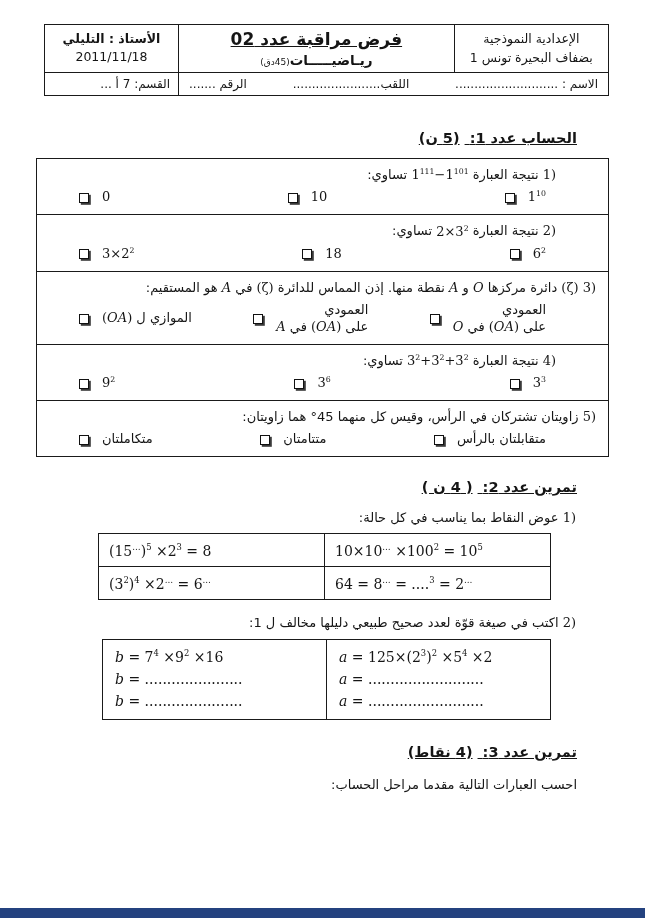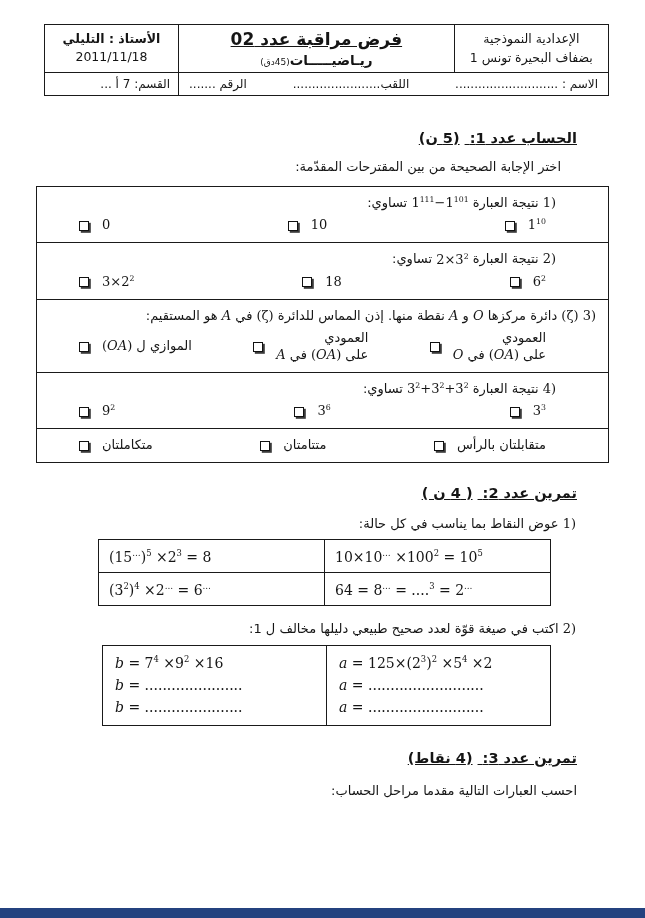--- a/index.html
+++ b/index.html
@@ -104,21 +104,20 @@
         </td>
         <td class="hdr-class">القسم: 7 أ ...</td>
       </tr>
     </tbody>
   </table>
 
   <div class="ex-head eh1">
     <span>الحساب عدد 1:</span>
     <span class="pts">(5 ن)</span>
   </div>
-  <div class="instr1">اختر الإجابة الصحيحة من بين المقترحات المقدّمة:</div>
 
   <div class="mcq">
 
     <div class="mcq-block">
       <div class="mcq-q"><span class="m" dir="ltr">1)</span> نتيجة العبارة <span class="m" dir="ltr">1<sup>111</sup>−1<sup>101</sup></span> تساوي:</div>
       <div class="mcq-opts">
         <div class="opt">
           <span class="opt-label"><span class="m" dir="ltr">1<sup>10</sup></span></span>
           <span class="cbx"></span>
         </div>
@@ -181,20 +180,21 @@
           <span class="cbx"></span>
         </div>
         <div class="opt">
           <span class="opt-label"><span class="m" dir="ltr">9<sup>2</sup></span></span>
           <span class="cbx"></span>
         </div>
       </div>
     </div>
 
     <div class="mcq-block tight">
+      <div class="mcq-q"><span class="m" dir="ltr">5)</span> زاويتان تشتركان في الرأس، وقيس كل منهما 45° هما زاويتان:</div>
       <div class="mcq-opts">
         <div class="opt">
           <span class="opt-label">متقابلتان بالرأس</span>
           <span class="cbx"></span>
         </div>
         <div class="opt">
           <span class="opt-label">متتامتان</span>
           <span class="cbx"></span>
         </div>
         <div class="opt">

